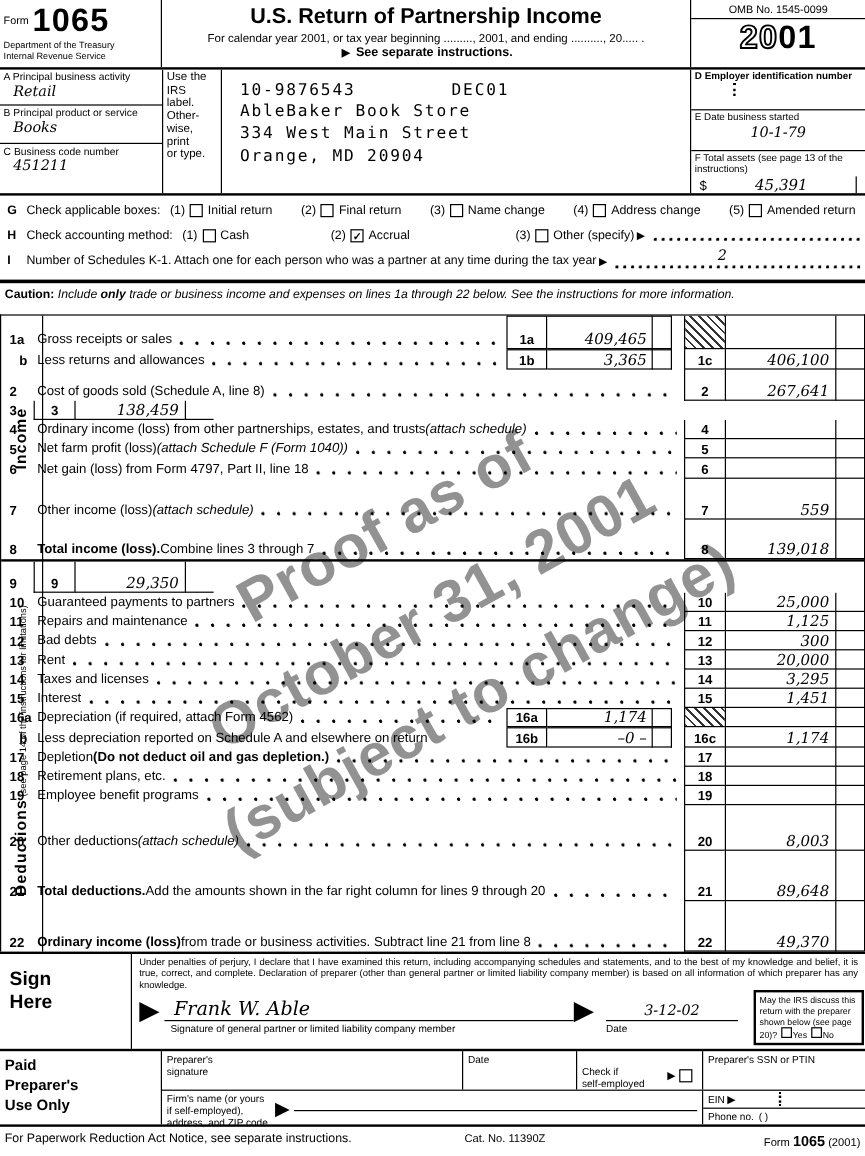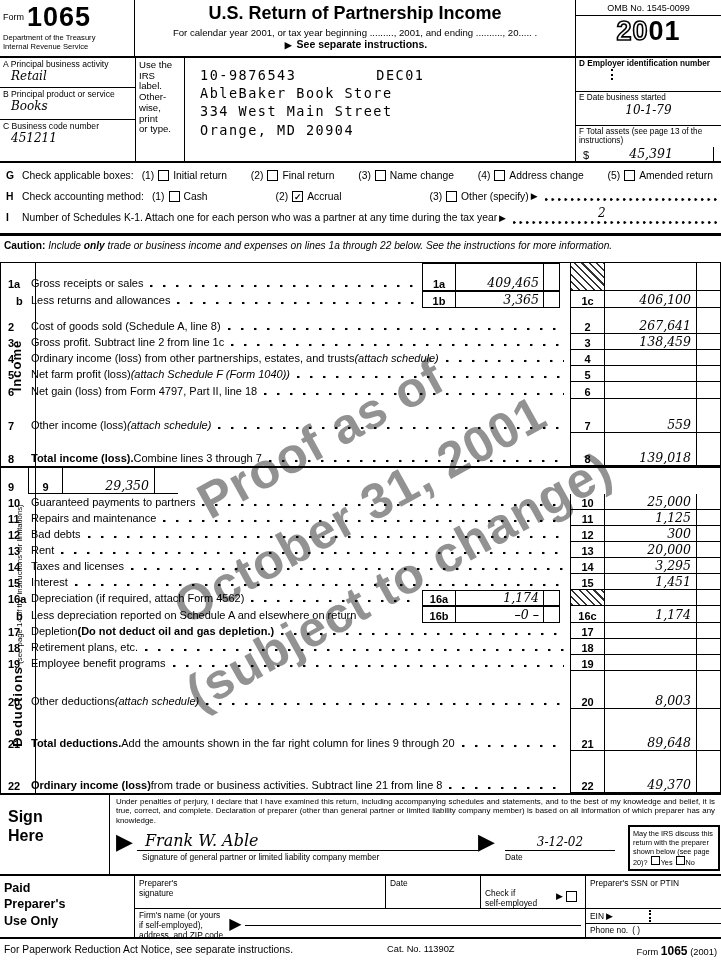--- a/index.html
+++ b/index.html
@@ -337,24 +337,20 @@
           <div class="c-desc">
             <span>Cost of goods sold (Schedule A, line 8)</span>
             <span class="dots"></span>
           </div>
           <div class="c-rnum">2</div>
           <div class="c-rval val">267,641</div>
           <div class="c-rcent"></div>
         </div>
         <div class="trow" style="height: 16px;">
           <div class="c-num">3</div>
-          <div class="c-desc">
-            <span>Gross profit. Subtract line 2 from line 1c</span>
-            <span class="dots"></span>
-          </div>
           <div class="c-rnum">3</div>
           <div class="c-rval val">138,459</div>
           <div class="c-rcent"></div>
         </div>
         <div class="trow" style="height: 16px;">
           <div class="c-num">4</div>
           <div class="c-desc">
             <span>Ordinary income (loss) from other partnerships, estates, and trusts </span>
             <span class="i">(attach schedule)</span>
             <span class="dots"></span>

